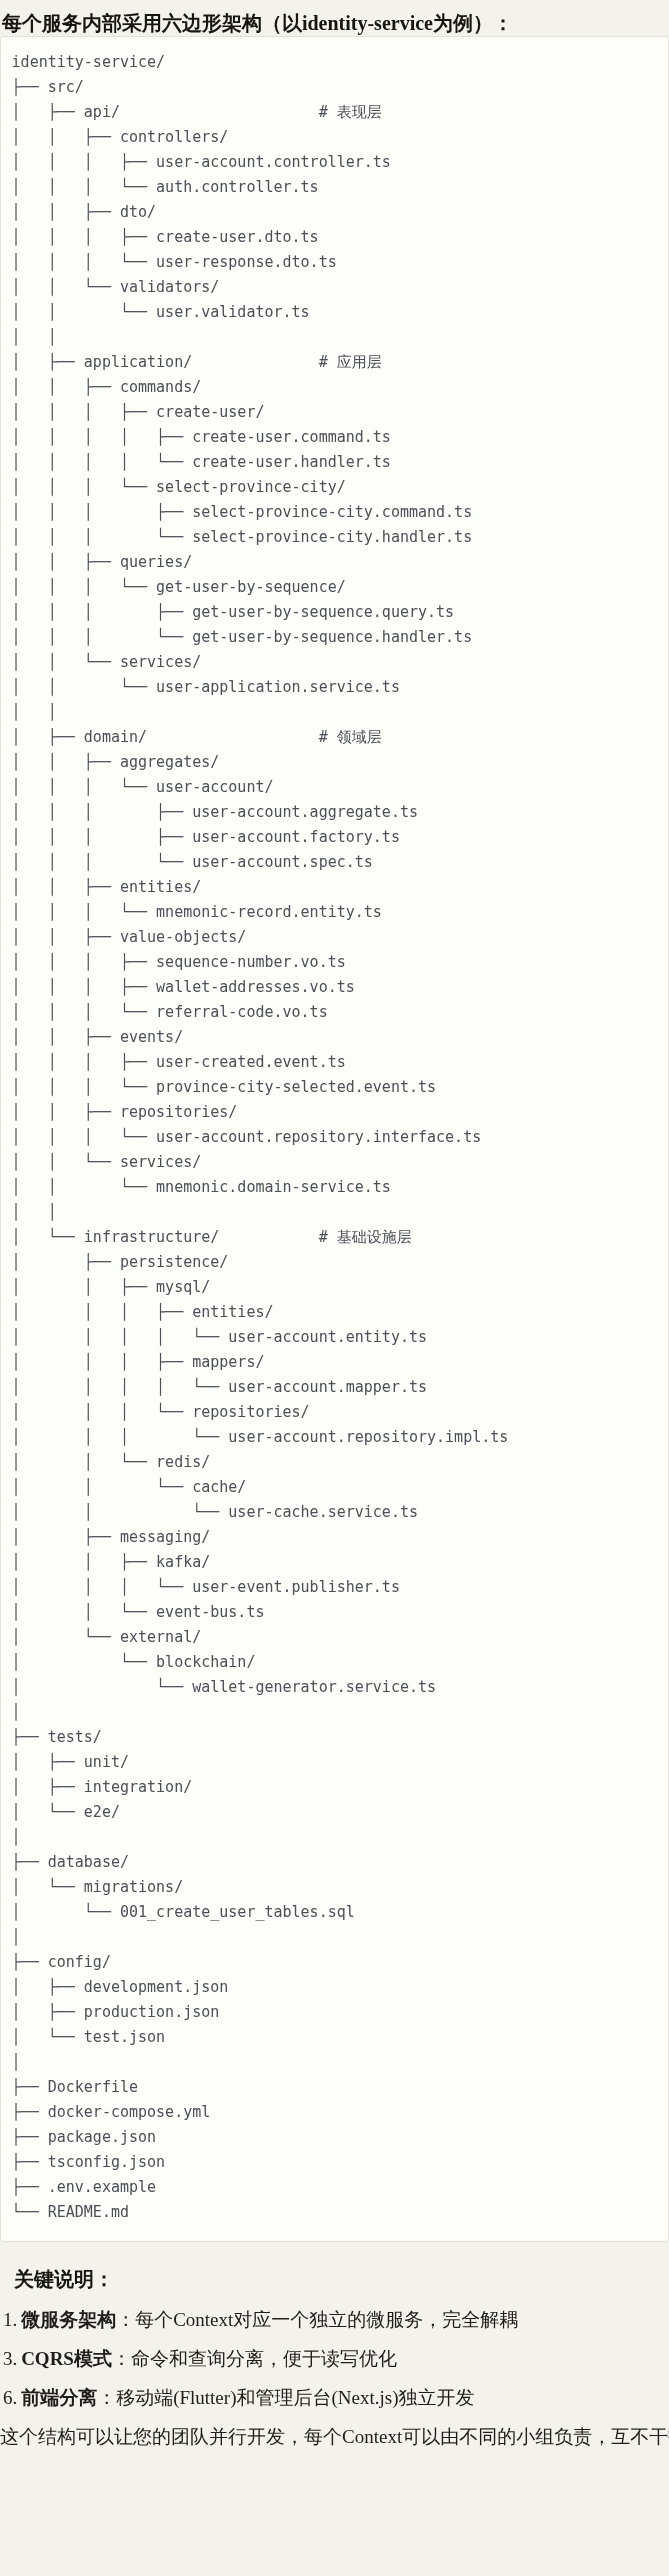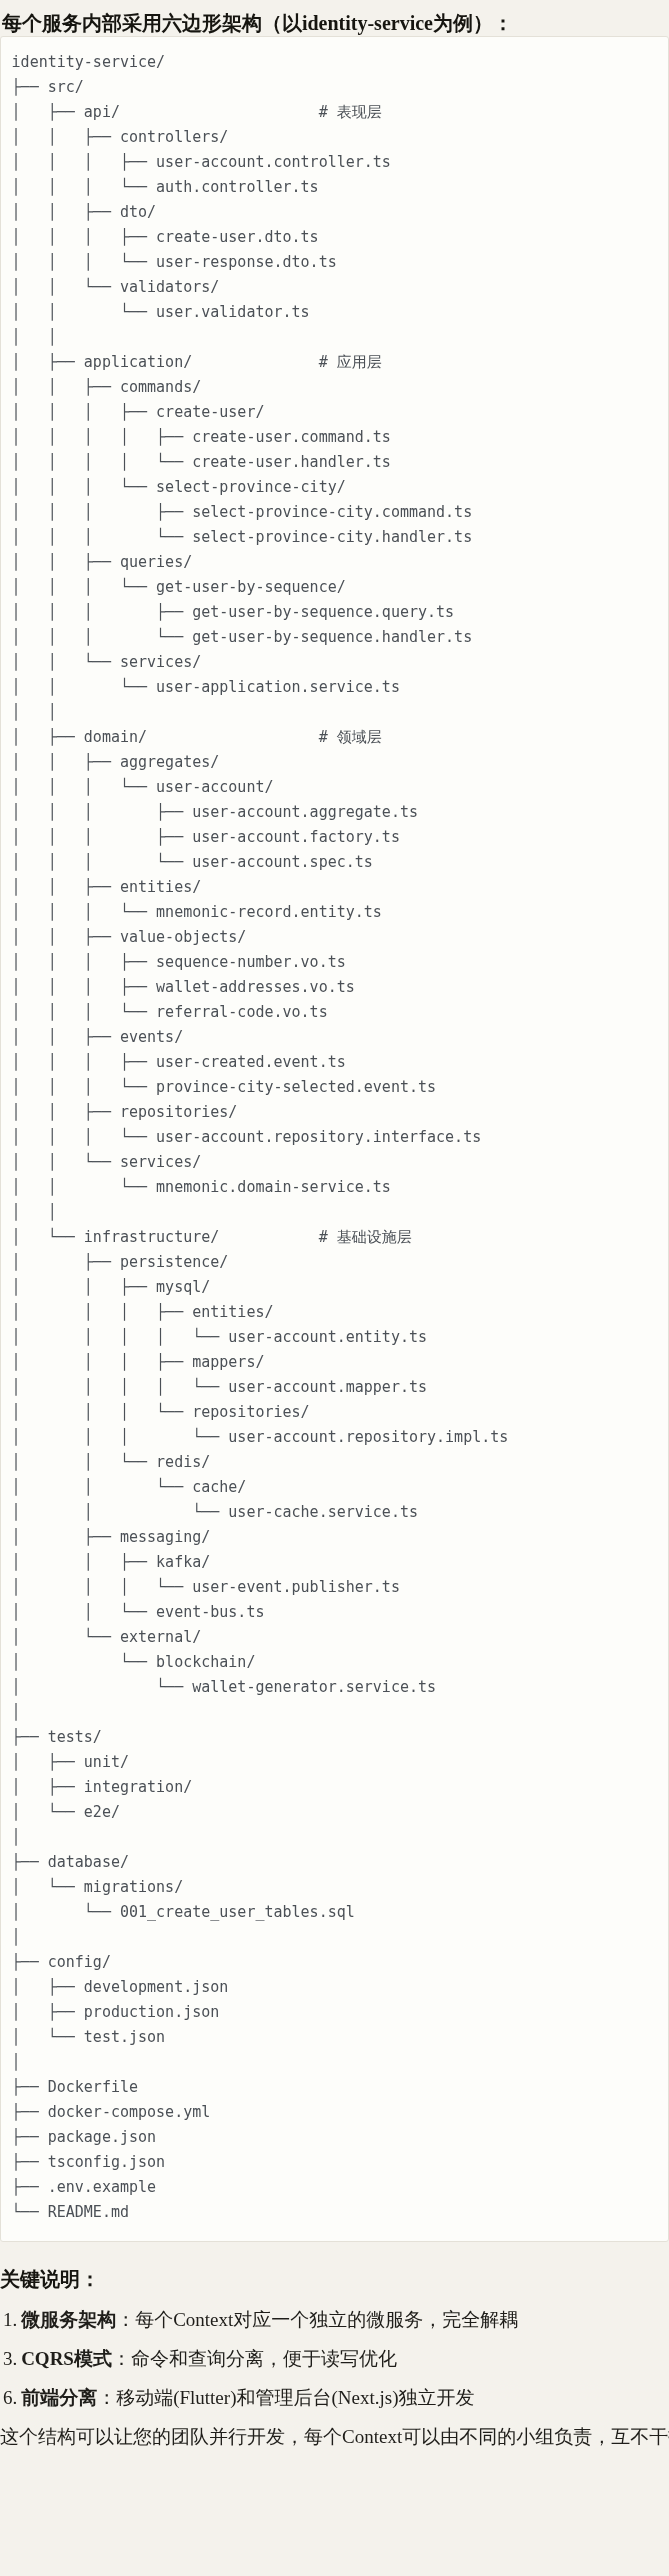--- a/index.html
+++ b/index.html
@@ -39,21 +39,21 @@
   }
   .codeblock pre {
     margin: 0;
     font-family: "DejaVu Sans Mono", "Liberation Mono", monospace;
     font-size: 15px;
     line-height: 25px;
     color: var(--code-text);
     white-space: pre;
   }
   h2.section-heading {
-    margin: 25px 0 0 0;
+    margin: 25px 0 0 14px;
     font-size: 20px;
     line-height: 25px;
     font-weight: 700;
     color: var(--title-text);
     white-space: nowrap;
   }
   .key-points { margin-top: 15.6px; }
   .kp {
     margin: 0 0 13.8px 3.1px;
     font-size: 19px;

